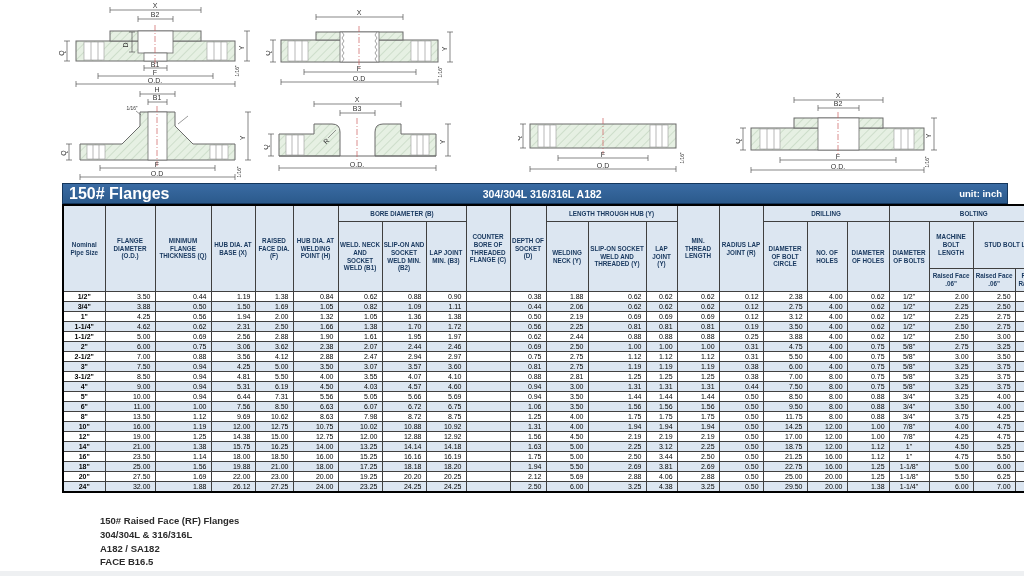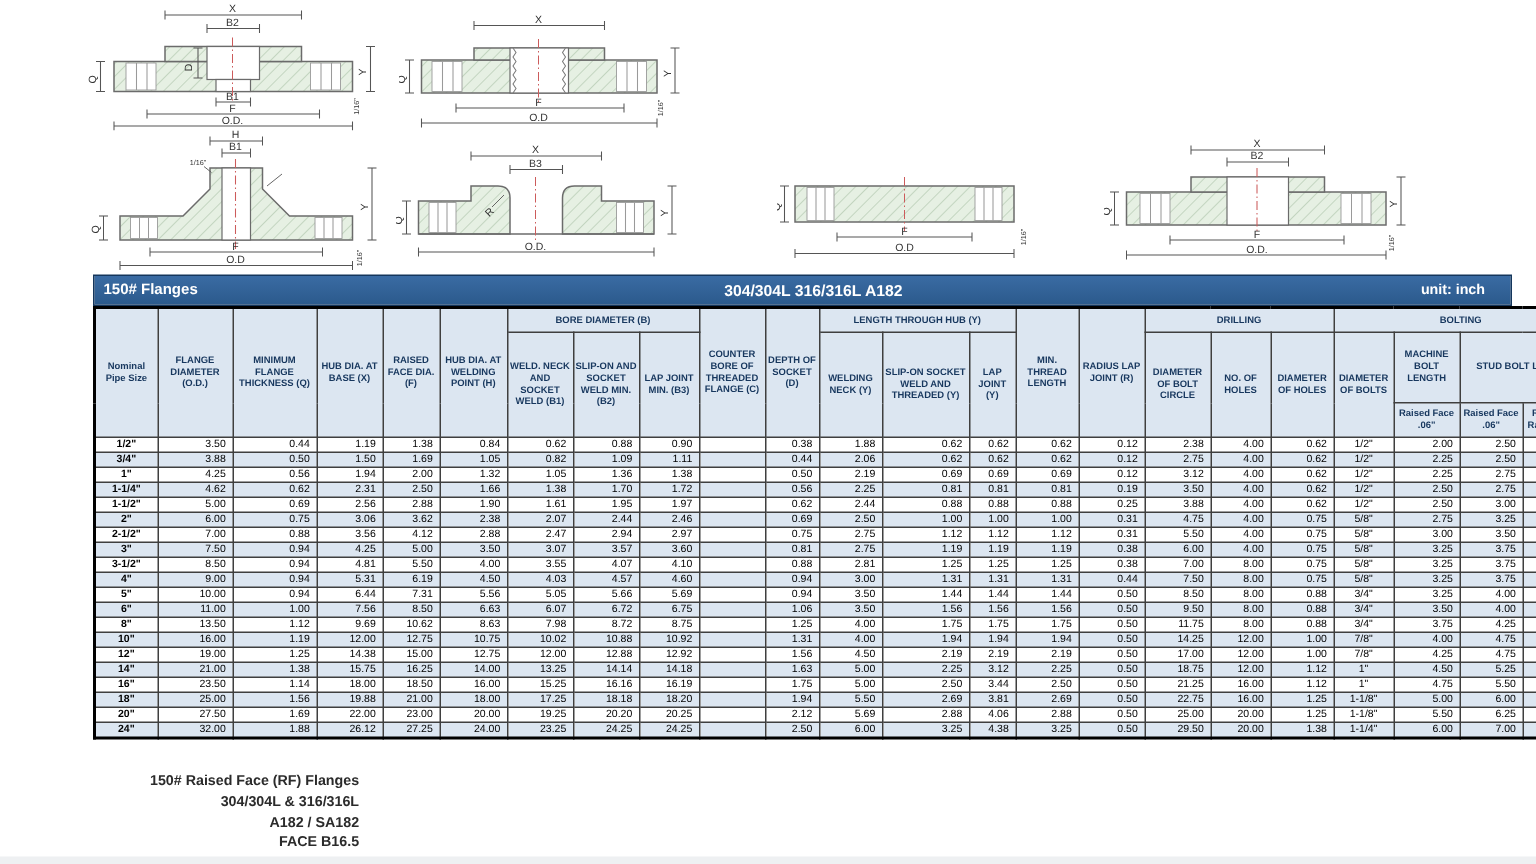--- a/index.html
+++ b/index.html
@@ -12,38 +12,38 @@
 
   
   .drw{position:absolute;}
   .dim{font-size:7px;fill:#333;font-family:"Liberation Sans",sans-serif;}
   .dim-s{font-size:4.8px;fill:#333;font-family:"Liberation Sans",sans-serif;}
 
   
   .tblwrap{position:absolute;left:62px;top:183px;width:946px;}
   .titlebar{height:19px;background:linear-gradient(#3a6ba3,#2b5a8c);border:1px solid #14365c;
             display:flex;align-items:center;color:#fff;font-weight:bold;position:relative;}
-  .titlebar .t-left{font-size:10px;padding-left:6px;}
+  .titlebar .t-left{font-size:16px;padding-left:6px;}
   .titlebar .t-mid{position:absolute;left:46%;transform:translateX(-50%);font-size:10.5px;margin-left:45px;}
-  .titlebar .t-right{margin-left:auto;font-size:9.5px;padding-right:17px;}
+  .titlebar .t-right{margin-left:auto;font-size:9.5px;padding-right:5px;}
   table.flg{border-collapse:collapse;table-layout:fixed;width:946px;border:2px solid #000;}
   table.flg th{background:#dce6f1;color:#17375e;font-weight:bold;font-size:6.3px;line-height:1.25;
                border:1px solid #3f3f3f;padding:1px 1px;text-align:center;vertical-align:middle;}
   table.flg td{border:1px solid #3f3f3f;font-size:7px;height:9px;padding:0 4px 0 0;
                text-align:right;color:#000;background:#fff;white-space:nowrap;overflow:hidden;}
   table.flg tr.alt td{background:#dce6f1;}
   table.flg td.size{font-weight:bold;text-align:center;padding:0;}
   table.flg td.ctr{text-align:center;padding:0;}
   tr.h1 th{height:13px;}
   tr.h2 th{height:44px;}
   tr.h3 th{height:20px;}
 
   
   .footer{position:absolute;left:100px;top:514px;font-size:9.5px;font-weight:bold;
-          color:#2b2b2b;line-height:1.45;text-align:right;}
+          color:#2b2b2b;line-height:1.45;}
   .btm-band{position:absolute;left:0;bottom:0;width:1024px;height:5px;background:#eef0f2;}
 </style>
 </head>
 <body>
 
 <div class="page">
 
   <svg class="drw" style="left:58px;top:1px" width="200" height="86" viewBox="0 0 200 86">
     <defs>
         <pattern id="h1" width="6" height="6" patternUnits="userSpaceOnUse" patternTransform="rotate(45)">

